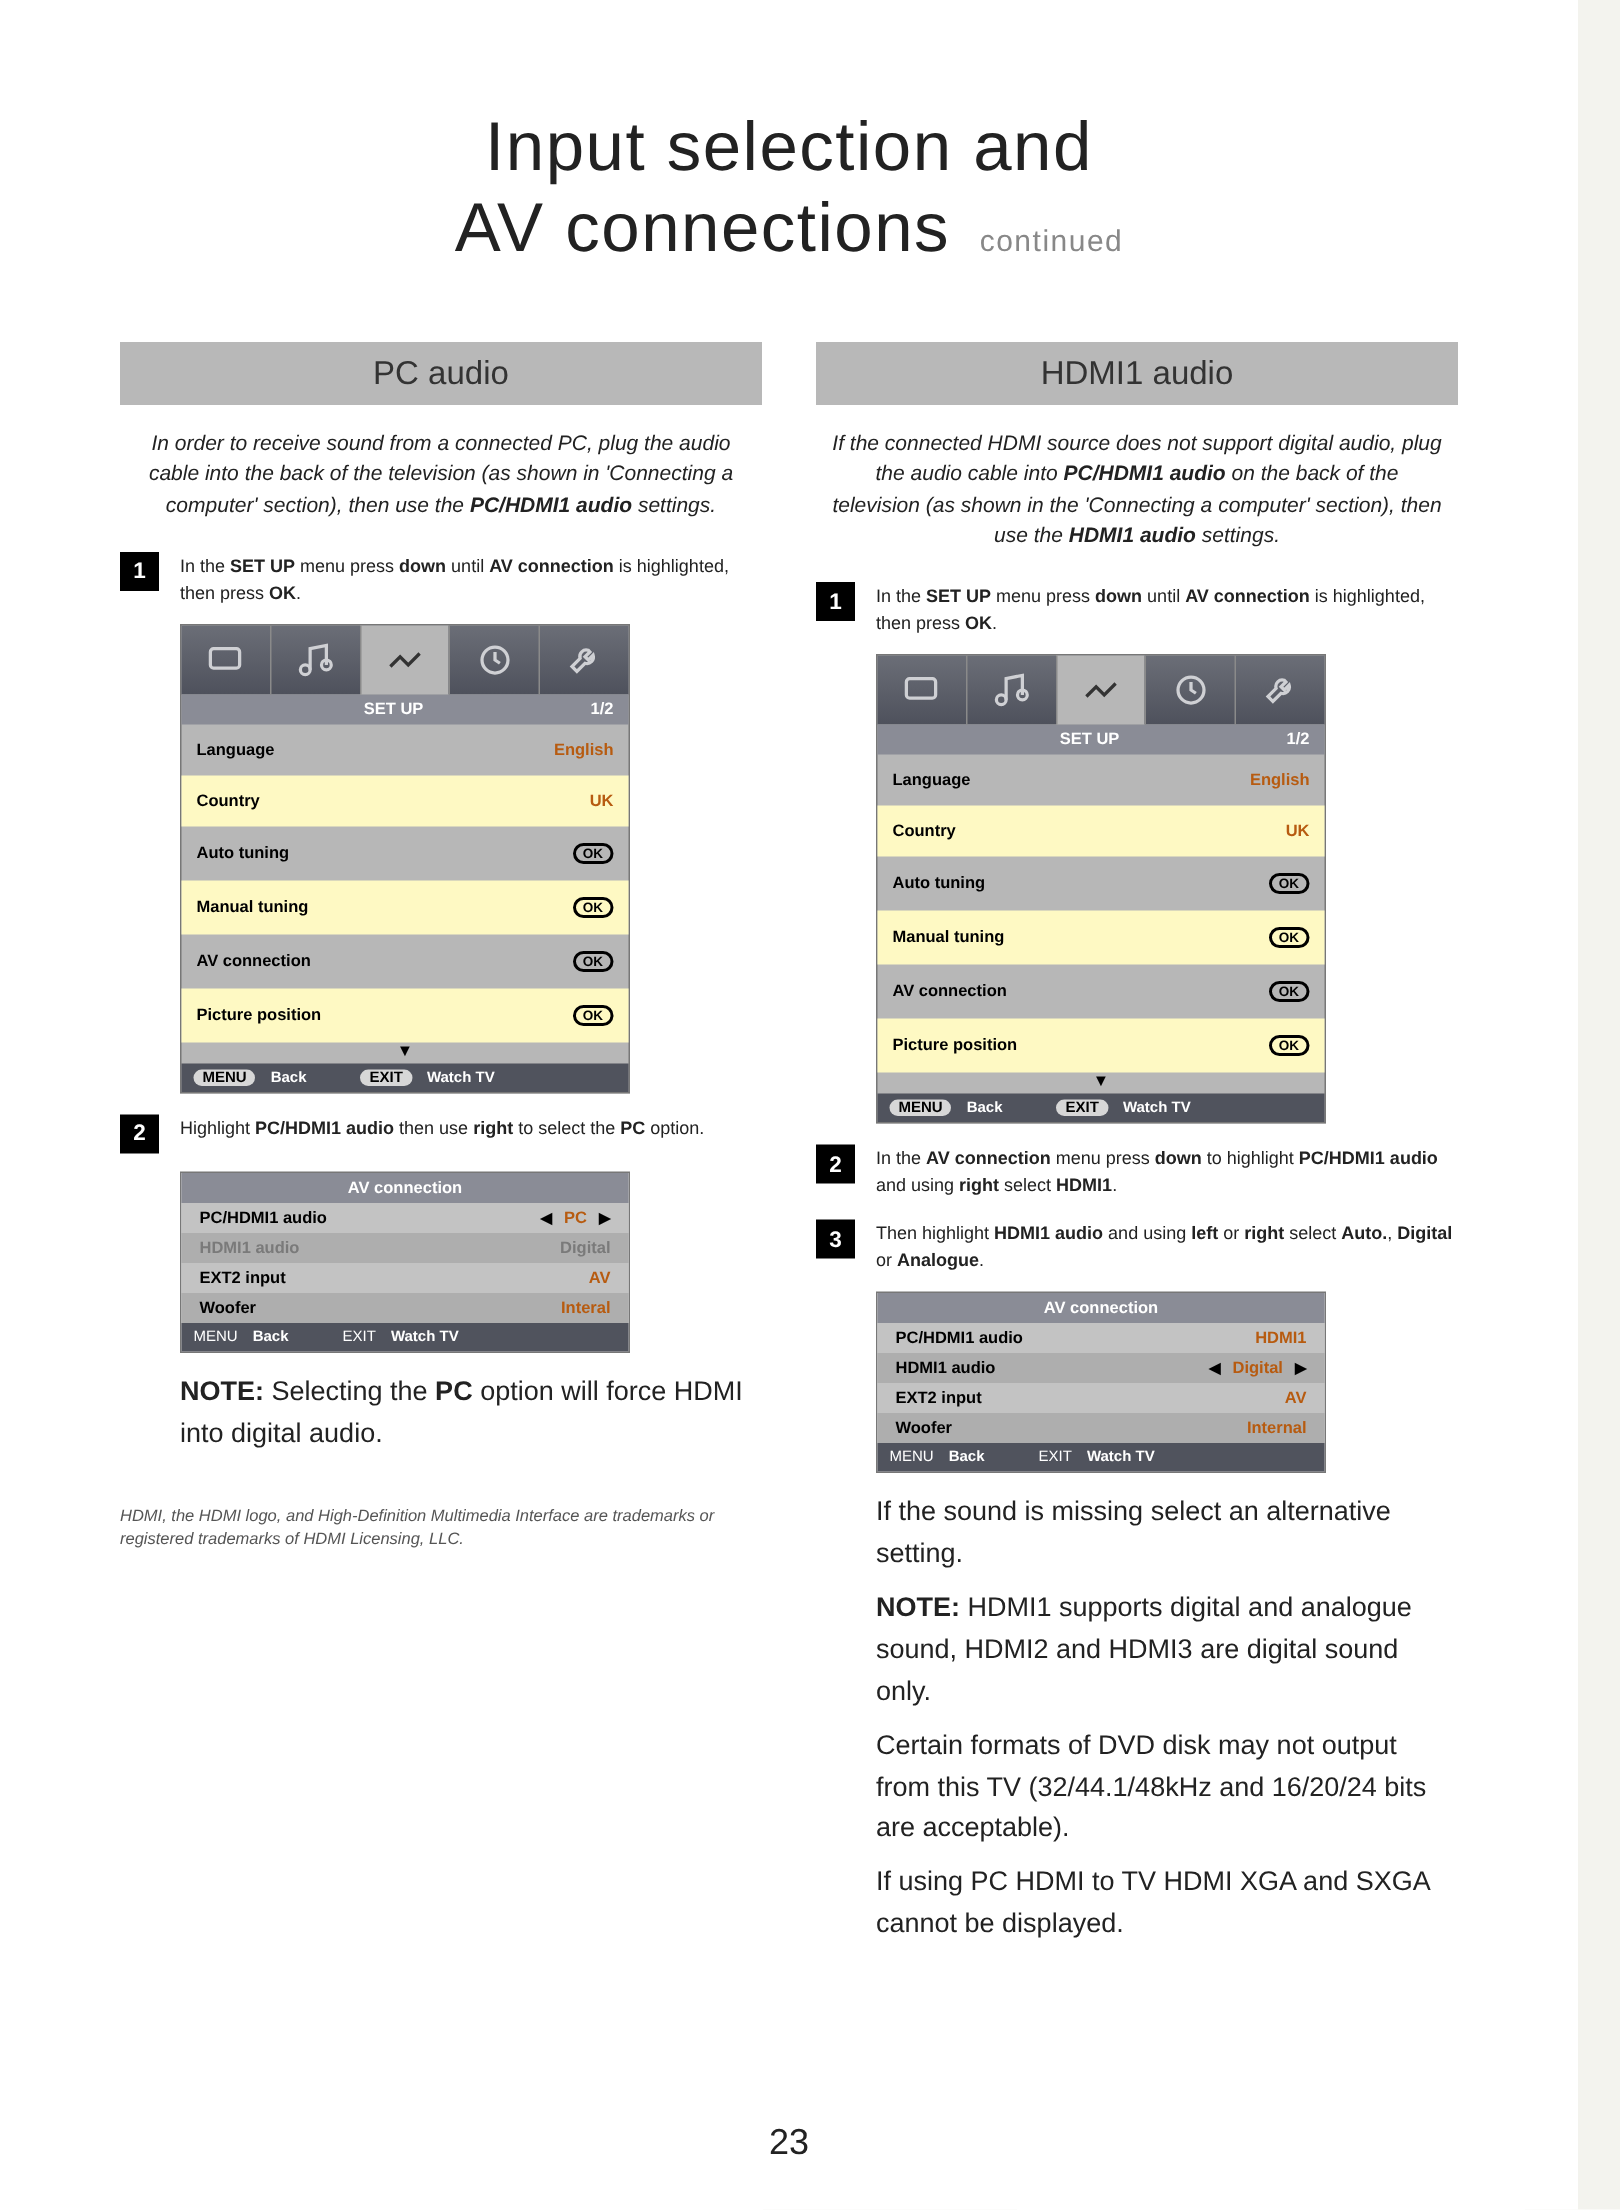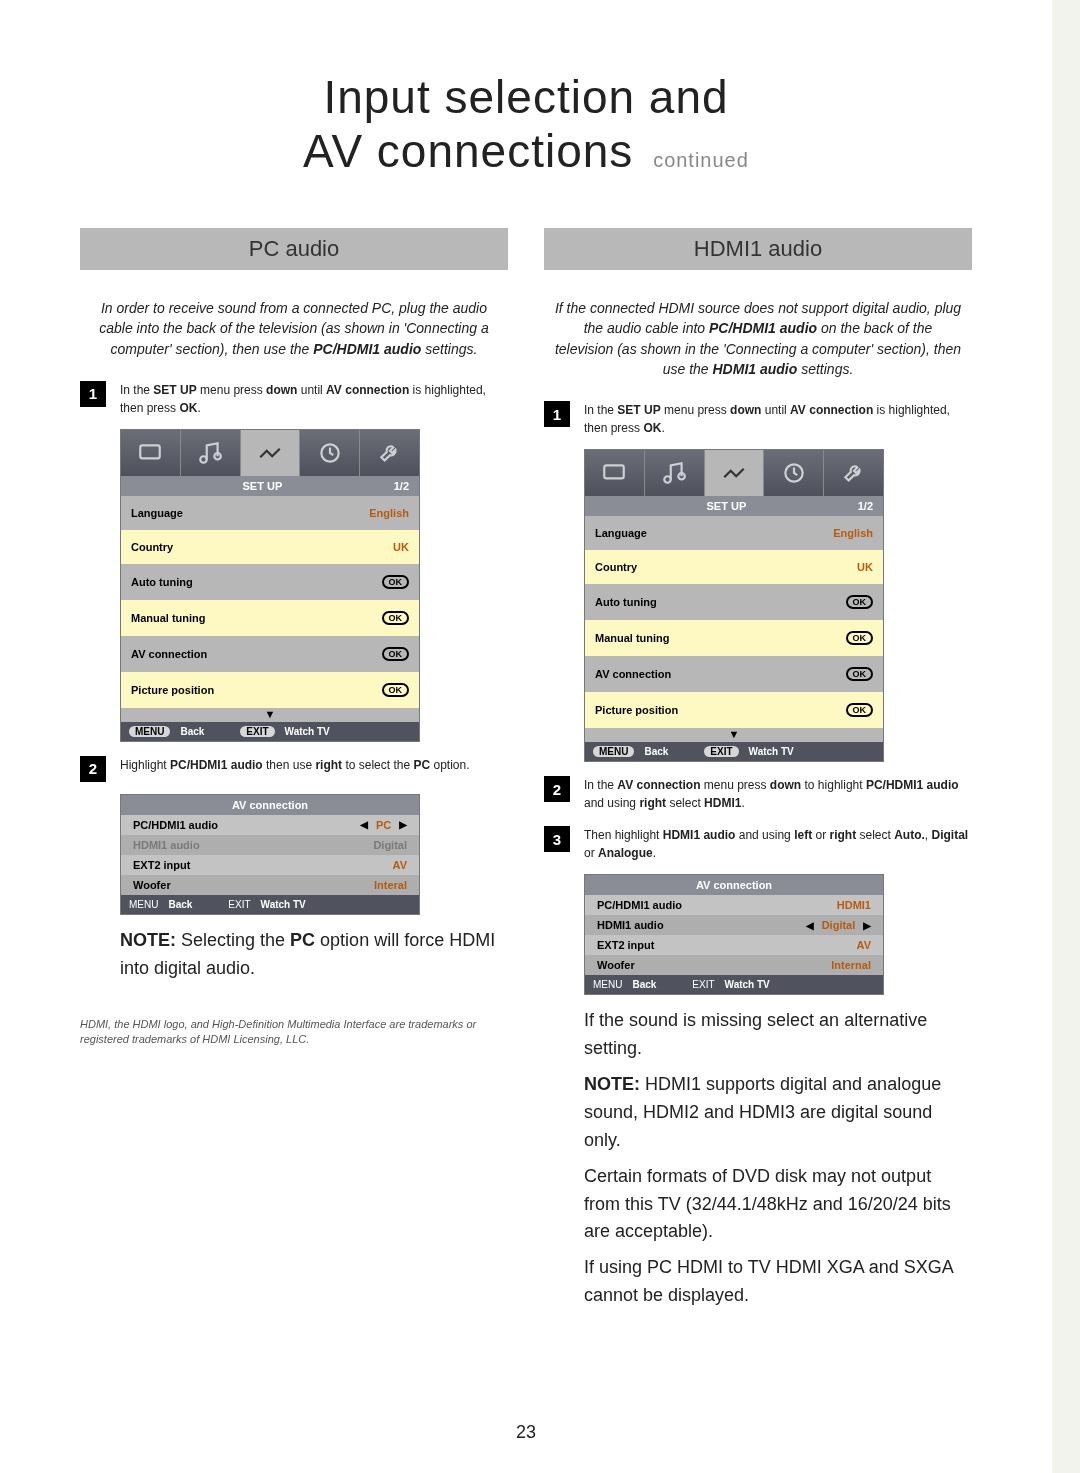--- a/index.html
+++ b/index.html
@@ -25,21 +25,21 @@
   .title .cont { font-size:20px; color:#888; font-weight:200; margin-left:6px; vertical-align:baseline;}
   .columns { display:flex; gap:36px; margin-top:50px; }
   .col { flex:1; }
 
   .section-header {
     background:#b8b8b8;
     color:#333;
     text-align:center;
     font-size:22px;
     padding:8px 0;
-    margin-bottom:28px;
+    margin-bottom:15px;
     font-weight:200;
   }
 
   .intro {
     font-style:italic;
     text-align:center;
     font-size:14px;
     line-height:1.45;
     padding:0 10px;
     margin-bottom:22px;
@@ -119,21 +119,21 @@
   .avmenu .row.darker{ background:#aeaeae;}
   .avmenu .row.dimmed{ color:#7a7a7a;}
   .avmenu .row .lbl{ font-weight:bold;}
   .avmenu .row .val{ font-weight:bold; color:#b75b10; display:flex; align-items:center; gap:8px;}
   .avmenu .foot{
     display:flex; align-items:center; gap:10px;
     background:#50535d; color:#fff; font-size:10px; padding:4px 8px;
   }
   .avmenu .arrow{ font-size:10px; color:#000;}
 
-  .pagenum { position:absolute; bottom:30px; left:50%; transform:translateX(-50%); font-size:18px; }
+  .pagenum { position:absolute; bottom:30px; left:50%; transform:translateX(-50%); font-size:24px; }
 
   svg.icon { width:26px; height:26px; }
 </style>
 </head>
 <body>
 
 <div class="page">
 
   <div class="title">
     <div class="line1">Input selection and</div>

